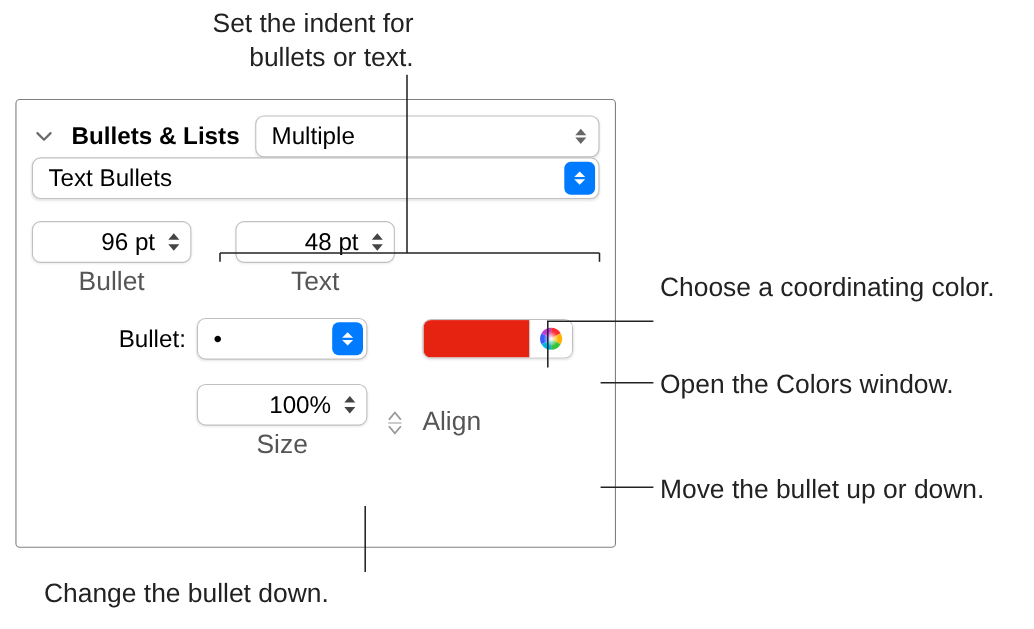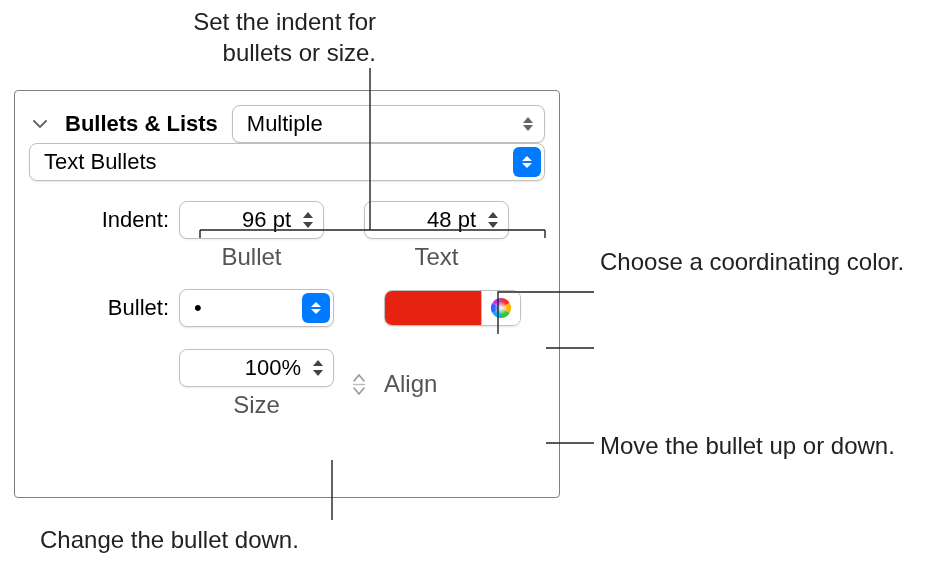--- a/index.html
+++ b/index.html
@@ -208,23 +208,24 @@
     pointer-events:none;
   }
   .leader line, .leader path { stroke:#222; stroke-width:1.4; fill:none; }
 
 </style>
 </head>
 <body>
 
 <div id="stage">
 
-  <div class="callout" style="left:146px; top:6px; text-align:right; width:230px;">Set the indent for bullets or size.</div>
+  <div class="callout" style="left:146px; top:6px; text-align:right; width:230px;">Set the indent for bullets or text.</div>
 
   <div class="callout" style="left:600px; top:246px; width:320px;">Choose a coordinating color.</div>
+  <div class="callout" style="left:600px; top:334px; width:340px;">Open the Colors window.</div>
   <div class="callout" style="left:600px; top:430px; width:320px;">Move the bullet up or down.</div>
 
   <div class="callout" style="left:40px; top:524px;">Change the bullet down.</div>
 
   <div class="panel">
 
     <div class="row row1">
       <div class="disclosure-btn">
         <svg width="16" height="16" viewBox="0 0 16 16">
             <path d="M2 5 L8 11 L14 5" stroke="currentColor" stroke-width="2" fill="none" stroke-linecap="round" stroke-linejoin="round"></path>
@@ -250,21 +251,20 @@
         <svg width="12" height="7" viewBox="0 0 12 7">
             <path d="M1 6 L6 1 L11 6 Z"></path>
           </svg>
         <svg width="12" height="7" viewBox="0 0 12 7">
             <path d="M1 1 L6 6 L11 1 Z"></path>
           </svg>
       </div>
     </div>
 
     <div class="indent-row">
-      <div class="label-right">Indent:</div>
       <div class="indent-fields">
         <div class="stepper-field">
           <div class="stepper">
             <span class="value">96 pt</span>
             <div class="arrows">
               <svg width="12" height="8" viewBox="0 0 12 8">
                   <path d="M1 7 L6 1 L11 7 Z"></path>
                 </svg>
               <svg width="12" height="8" viewBox="0 0 12 8">
                   <path d="M1 1 L6 7 L11 1 Z"></path>

